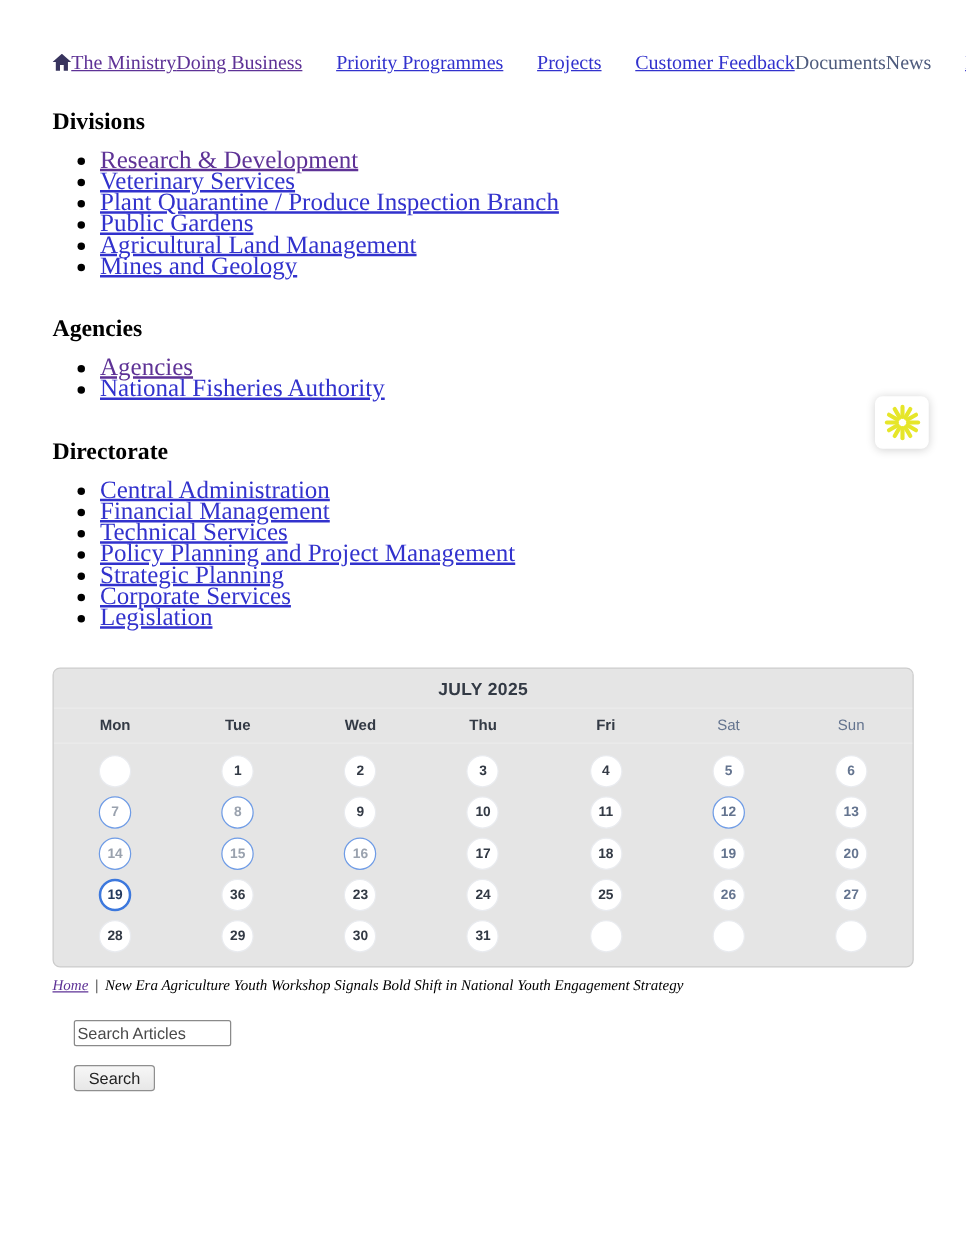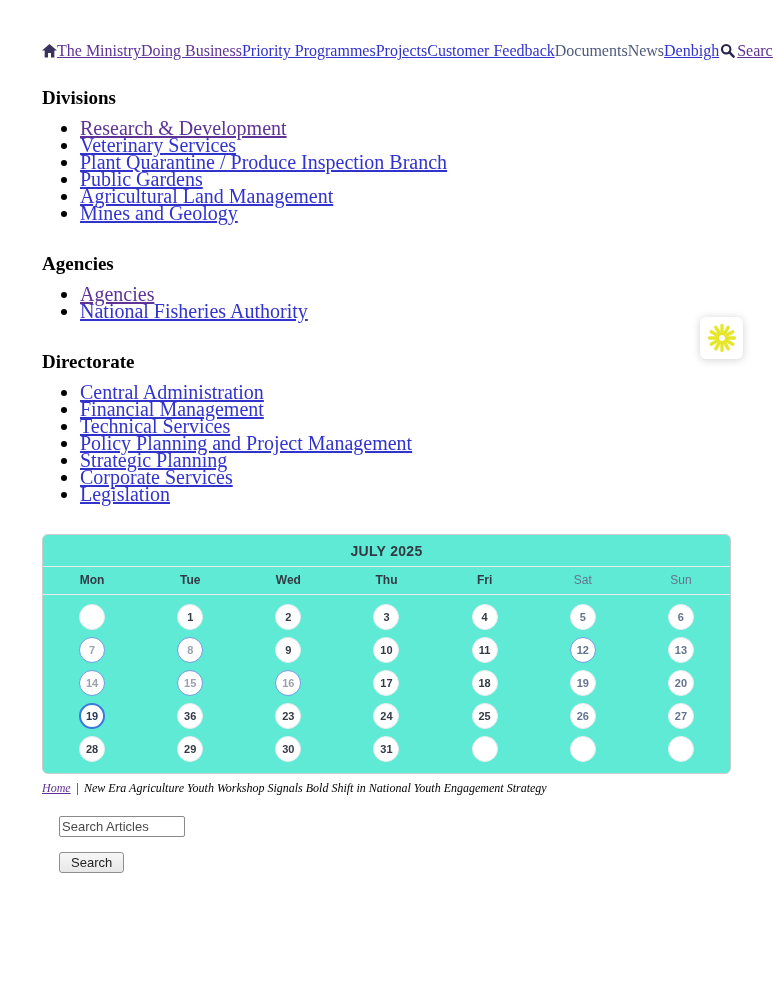--- a/index.html
+++ b/index.html
@@ -2,36 +2,36 @@
 <html style="--link-blue: #3232cd; --visited-purple: #5e3296; --nav-plain: #4e5b7d; --nav-icon: #32305a; --calendar-text: #333a45; --calendar-weekend: #64748f; --calendar-muted: #9aa2ae; --calendar-ring: #6f9ce6; --calendar-today-ring: #3c78dd; --widget-yellow: #e6e62a;"><head>
 <meta charset="utf-8">
 <style>
   html,body{margin:0;padding:0;background:#fff;}
   body{width:773px;height:1000px;position:relative;font-family:"Liberation Serif",serif;color:#000;overflow:hidden;}
   .page{padding:42px 42px 0 42px;}
 
   
   .topnav{font-size:16px;line-height:17px;white-space:nowrap;}
   .topnav a{text-decoration:underline;}
-  .topnav a.link{color:var(--link-blue,#3232cd);}
+  .topnav a.link{color:var(--link-blue,#3232cd);margin-left:27px;}
   .topnav a.visited{color:var(--visited-purple,#5e3296);}
   .topnav a.plain{color:var(--nav-plain,#4e5b7d);text-decoration:none;text-align:right;}
   .nav-icon{display:inline-block;vertical-align:-2px;}
   .nav-icon.search{margin-left:1px;margin-right:2px;}
 
   
   h2{font-size:19px;font-weight:700;margin:26px 0 11px 0;color:#000;}
   ul{margin:0 0 31px 0;padding-left:38px;}
   li{font-size:20px;line-height:17px;}
   a.link{color:var(--link-blue,#3232cd);text-decoration:underline;}
   a.link.visited{color:var(--visited-purple,#5e3296);}
 
   
   .calendar{border:1px solid #ccc;border-radius:6px;margin-top:20px;overflow:hidden;
-            font-family:"Liberation Sans",sans-serif;background:#5eead4;}
+            font-family:"Liberation Sans",sans-serif;background:#e5e5e5;}
   .cal-title{text-align:center;padding:8px 0 7px;font-size:14px;font-weight:700;
              color:var(--calendar-text,#333a45);border-bottom:1px solid #ececec;letter-spacing:.3px;}
   .cal-head{display:grid;grid-template-columns:repeat(7,1fr);padding:6px 0 7px;border-bottom:1px solid #ececec;}
   .cal-head span{text-align:center;font-size:12px;font-weight:700;color:var(--calendar-text,#333a45);}
   .cal-head span.weekend{color:var(--calendar-weekend,#64748f);font-weight:400;}
   .cal-grid{padding:5px 0 8px;}
   .cal-row{display:grid;grid-template-columns:repeat(7,1fr);height:33px;align-items:center;}
   .cal-cell{display:flex;justify-content:center;}
   .day-circle{width:26px;height:26px;border-radius:50%;border:1px solid #e9ebef;background:#fff;
               display:flex;align-items:center;justify-content:center;box-sizing:border-box;

